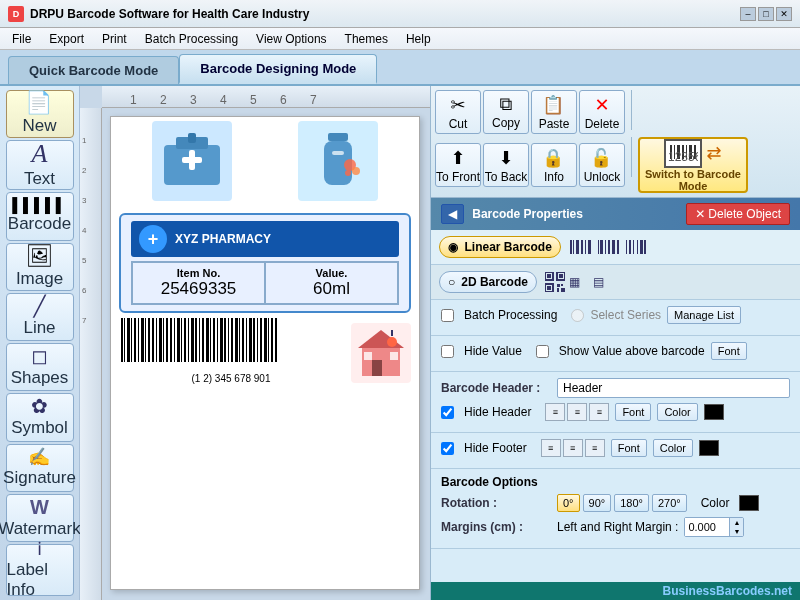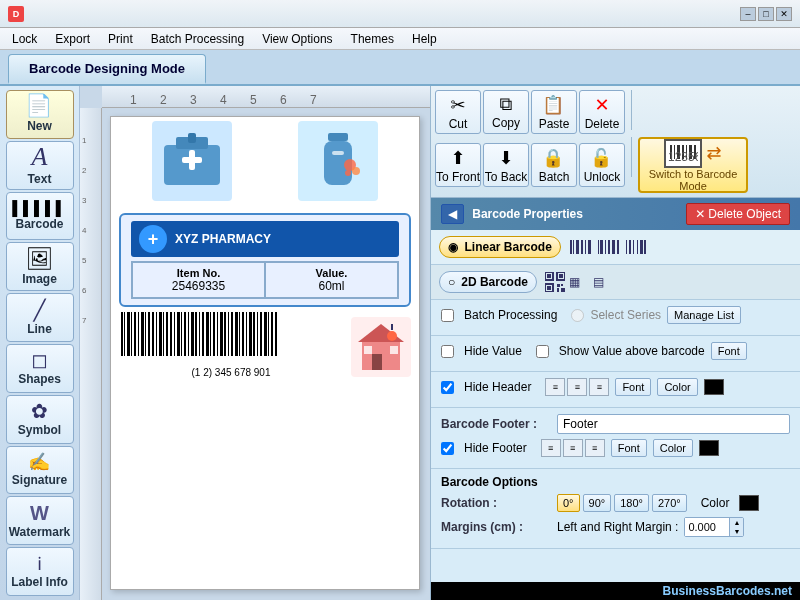--- a/index.html
+++ b/index.html
@@ -79,21 +79,21 @@
       border: 1px solid #8aabcc;
       border-radius: 4px;
       display: flex;
       flex-direction: column;
       align-items: center;
       justify-content: center;
       cursor: pointer;
       gap: 2px;
     }
     .sidebar-btn .sb-icon { font-size: 22px; line-height: 1; }
-    .sidebar-btn .sb-label { font-size: 12px; font-weight: bold; color: #234; }
+    .sidebar-btn .sb-label { font-size: 17px; font-weight: normal; color: #234; }
     .sidebar-btn.active { background: linear-gradient(to bottom, #ffd, #eec); border-color: #a89060; }
 
     
     #canvas-area {
       flex: 1;
       background: #c8d8e8;
       position: relative;
       overflow: hidden;
     }
     .ruler-h {
@@ -119,21 +119,21 @@
 
     
     .label-top { display: flex; justify-content: space-around; padding: 4px 8px 8px; }
     .label-top .med-icon { width: 80px; height: 80px; background: #e8f4ff; border-radius: 4px; display: flex; align-items: center; justify-content: center; font-size: 40px; }
     .label-pharmacy { background: #e8f0ff; border: 2px solid #4488cc; border-radius: 6px; padding: 6px 10px; margin: 4px 8px; }
     .pharmacy-header { display: flex; align-items: center; gap: 8px; background: #1155aa; color: white; padding: 4px 8px; border-radius: 3px; font-size: 16px; font-weight: bold; }
     .pharmacy-cross { width: 28px; height: 28px; background: #3399ff; border-radius: 50%; display: flex; align-items: center; justify-content: center; color: white; font-size: 18px; font-weight: bold; }
     .pharmacy-grid { display: grid; grid-template-columns: 1fr 1fr; border: 1px solid #88aacc; margin-top: 4px; }
     .grid-cell { padding: 4px 8px; text-align: center; border: 1px solid #88aacc; }
     .grid-cell .cell-label { font-weight: bold; font-size: 11px; }
-    .grid-cell .cell-value { font-size: 12px; }
+    .grid-cell .cell-value { font-size: 17px; }
     .label-bottom { display: flex; align-items: center; gap: 8px; padding: 4px 8px; }
     .barcode-img { flex: 1; }
     .barcode-bars { display: flex; gap: 1px; height: 50px; align-items: flex-end; }
     .barcode-num { font-size: 10px; text-align: center; margin-top: 2px; }
     .label-bldg-icon { width: 60px; height: 60px; background: #fee; border-radius: 4px; display: flex; align-items: center; justify-content: center; font-size: 28px; }
 
     
     #right-panel {
       width: 370px;
       background: #d0e4f4;
@@ -164,21 +164,21 @@
     }
     .tb-btn .tb-icon { font-size: 18px; }
     .switch-barcode-btn {
       width: 110px; height: 56px;
       background: linear-gradient(to bottom, #fff8e0, #ffe880);
       border: 2px solid #cc9900;
       border-radius: 4px;
       display: flex; flex-direction: column; align-items: center; justify-content: center;
       cursor: pointer; padding: 4px; text-align: center;
     }
-    .switch-barcode-btn .switch-label { font-size: 11px; font-weight: normal; color: #664400; }
+    .switch-barcode-btn .switch-label { font-size: 11px; font-weight: bold; color: #664400; }
 
     
     #props-panel { flex: 1; overflow-y: auto; background: #d8ecf8; }
     .props-header {
       background: linear-gradient(to right, #5588aa, #4477aa);
       color: white;
       padding: 5px 10px;
       display: flex; align-items: center; justify-content: space-between;
       font-weight: bold; font-size: 13px;
     }
@@ -223,53 +223,55 @@
       border: 1px solid #8aabcc; border-radius: 2px; cursor: pointer; font-size: 11px;
     }
     .rot-btn.active { background: linear-gradient(to bottom, #fff8e0, #ffe080); border-color: #cc9900; }
 
     .spinner-input { width: 60px; display: flex; border: 1px solid #8aabcc; border-radius: 2px; background: white; }
     .spinner-input input { border: none; width: 44px; padding: 2px 3px; font-size: 11px; }
     .spinner-arrows { display: flex; flex-direction: column; }
     .spin-arr { width: 14px; height: 9px; background: #d8eaf8; border-left: 1px solid #8aabcc; display: flex; align-items: center; justify-content: center; font-size: 7px; cursor: pointer; }
 
     .footer-bar {
-      background: #000000; color: #88ccff; text-align: right; padding: 2px 8px; font-size: 11px; font-weight: bold;
+      background: #0f766e; color: #88ccff; text-align: right; padding: 2px 8px; font-size: 11px; font-weight: bold;
     }
 
     
     ::-webkit-scrollbar { width: 8px; }
     ::-webkit-scrollbar-track { background: #c8d8e8; }
     ::-webkit-scrollbar-thumb { background: #8aabcc; border-radius: 4px; }
   </style>
 </head>
 <body>
 
 <div id="titlebar">
   <div class="title-left">
     <div class="title-icon">D</div>
+    <span>DRPU Barcode Software for Health Care Industry</span>
   </div>
   <div class="win-btns">
     <div class="win-btn">–</div>
     <div class="win-btn">□</div>
     <div class="win-btn">✕</div>
   </div>
 </div>
 
 <div id="menubar">
-  <span class="menu-item">Lock</span>
+  <span class="menu-item">File</span>
   <span class="menu-item">Export</span>
   <span class="menu-item">Print</span>
   <span class="menu-item">Batch Processing</span>
   <span class="menu-item">View Options</span>
   <span class="menu-item">Themes</span>
   <span class="menu-item">Help</span>
 </div>
 
 <div id="modetabs">
+  <div class="mode-tab">Quick Barcode Mode</div>
   <div class="mode-tab active">Barcode Designing Mode</div>
 </div>
 
 <div id="main">
 
   <div id="sidebar">
     <div class="sidebar-btn active">
       <span class="sb-icon">📄</span>
       <span class="sb-label">New</span>
     </div>
@@ -484,21 +486,21 @@
         <div class="tb-btn">
           <span class="tb-icon">⬆</span>
           <span>To Front</span>
         </div>
         <div class="tb-btn">
           <span class="tb-icon">⬇</span>
           <span>To Back</span>
         </div>
         <div class="tb-btn">
           <span class="tb-icon">🔒</span>
-          <span>Batch</span>
+          <span>Info</span>
         </div>
         <div class="tb-btn">
           <span class="tb-icon">🔓</span>
           <span>Unlock</span>
         </div>
       </div>
       <div class="toolbar-sep"></div>
       <div class="switch-barcode-btn">
         <div style="display:flex;align-items:center;gap:4px;">
           <div style="border:2px solid #555;padding:2px;font-size:14px;background:white;">
@@ -606,38 +608,38 @@
           <input type="checkbox" class="props-checkbox" style="">
           <span>Hide Value</span>
           <input type="checkbox" class="props-checkbox" style="margin-left: 8px;">
           <span>Show Value above barcode</span>
           <button class="props-small-btn">Font</button>
         </div>
       </div>
 
       <div class="props-section">
         <div class="props-row">
+          <span class="props-label">Barcode Header :</span>
+          <input type="text" class="props-input" value="Header" style="">
+        </div>
+        <div class="props-row">
           <input type="checkbox" class="props-checkbox" checked="" style="">
           <span>Hide Header</span>
           <div class="align-btns" style="margin-left:8px;">
             <div class="align-btn">≡</div>
             <div class="align-btn">≡</div>
             <div class="align-btn">≡</div>
           </div>
           <button class="props-small-btn">Font</button>
           <button class="props-small-btn">Color</button>
           <div class="color-swatch"></div>
         </div>
       </div>
 
       <div class="props-section">
-        <div class="props-row">
-          <span class="props-label">Barcode Footer :</span>
-          <input type="text" class="props-input" value="Footer" style="">
-        </div>
         <div class="props-row">
           <input type="checkbox" class="props-checkbox" checked="" style="">
           <span>Hide Footer</span>
           <div class="align-btns" style="margin-left:8px;">
             <div class="align-btn">≡</div>
             <div class="align-btn">≡</div>
             <div class="align-btn">≡</div>
           </div>
           <button class="props-small-btn">Font</button>
           <button class="props-small-btn">Color</button>

